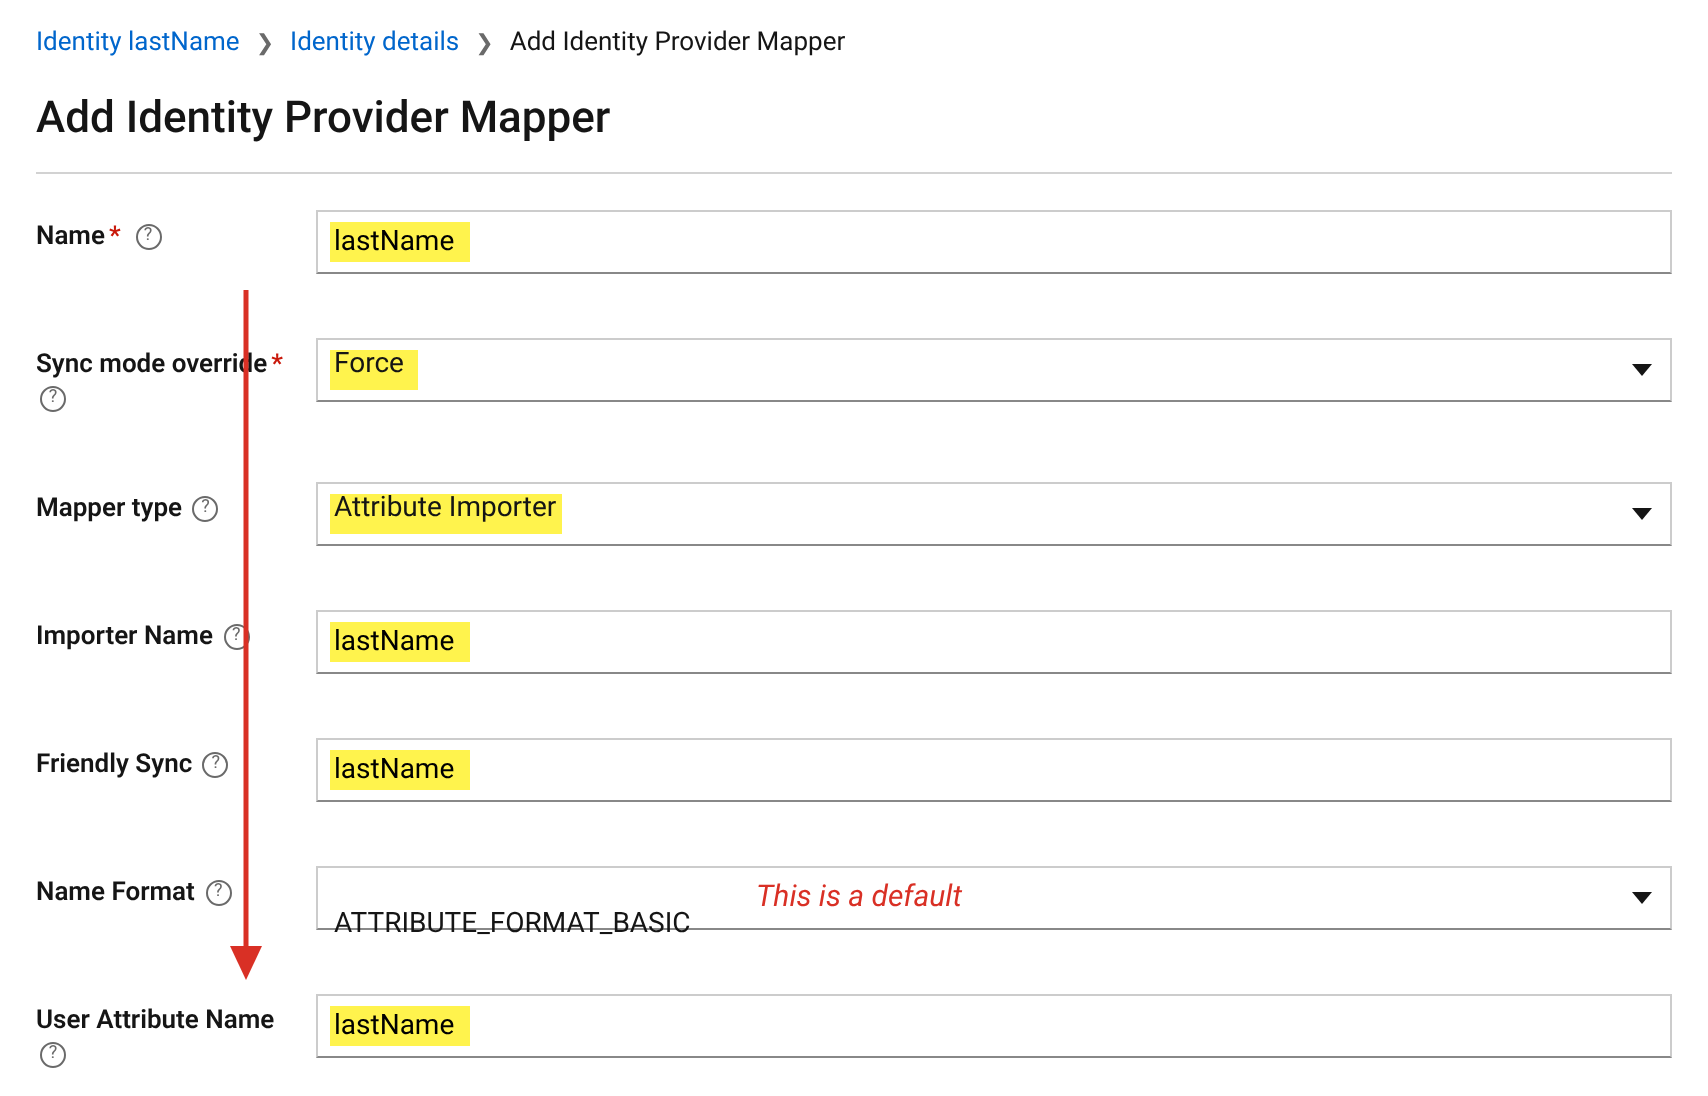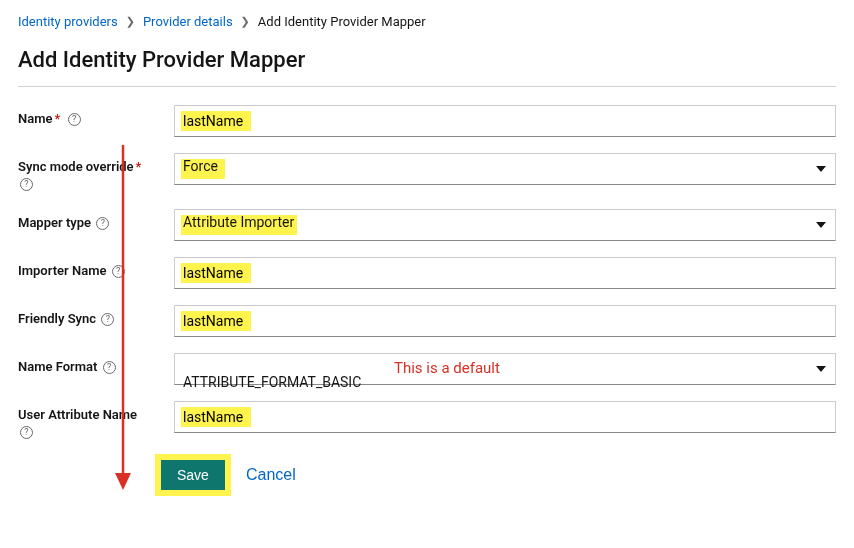--- a/index.html
+++ b/index.html
@@ -29,22 +29,21 @@
     margin: 0 0 14px 0;
   }
   .divider {
     border: none;
     border-top: 1px solid #d2d2d2;
     margin: 0 0 18px 0;
   }
   .form-row {
     display: flex;
     align-items: flex-start;
-    margin-bottom: 16px;
-    gap: 16px;
+    margin-bottom: 32px;
   }
   .label-col {
     width: 140px;
     flex-shrink: 0;
     font-size: 13px;
     font-weight: 600;
     padding-top: 6px;
     line-height: 1.3;
   }
   .label-col .req { color: #c9190b; margin: 0 2px; }
@@ -145,23 +144,23 @@
     font-size: 15px;
     pointer-events: none;
   }
 </style>
 </head>
 <body>
 
 <div class="page" style="position:relative;">
 
   <nav class="breadcrumb">
-    <a href="#">Identity providers</a>
+    <a href="#">Identity lastName</a>
     <span class="sep">❯</span>
-    <a href="#">Provider details</a>
+    <a href="#">Identity details</a>
     <span class="sep">❯</span>
     <span>Add Identity Provider Mapper</span>
   </nav>
 
   <h1 class="title">Add Identity Provider Mapper</h1>
   <hr class="divider">
 
   <div class="form-row">
     <div class="label-col">
       <span>Name</span><span class="req">*</span>
@@ -215,21 +214,21 @@
   </div>
 
   <div class="form-row">
     <div class="label-col">
       <span>Name Format</span>
       <span class="help-icon">?</span>
     </div>
     <div class="field-col">
       <div class="select-input" style="padding-top:20px;">ATTRIBUTE_FORMAT_BASIC</div>
       <span class="caret"></span>
-      <span class="annotation" style="left:220px; top:6px;">This is a default</span>
+      <span class="annotation" style="left:220px; top:6px;font-style:italic;">This is a default</span>
     </div>
   </div>
 
   <div class="form-row">
     <div class="label-col">
       <span>User Attribute Name</span><br>
       <span class="help-icon">?</span>
     </div>
     <div class="field-col">
       <input type="text" class="text-input hl-input" value="lastName" style="">

